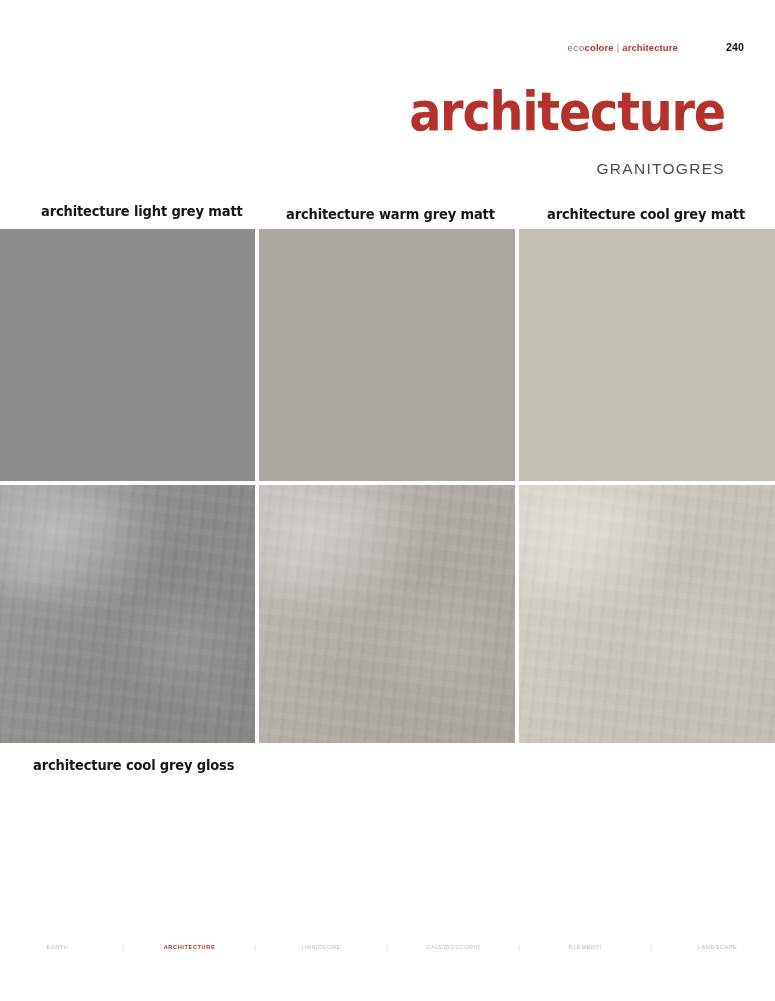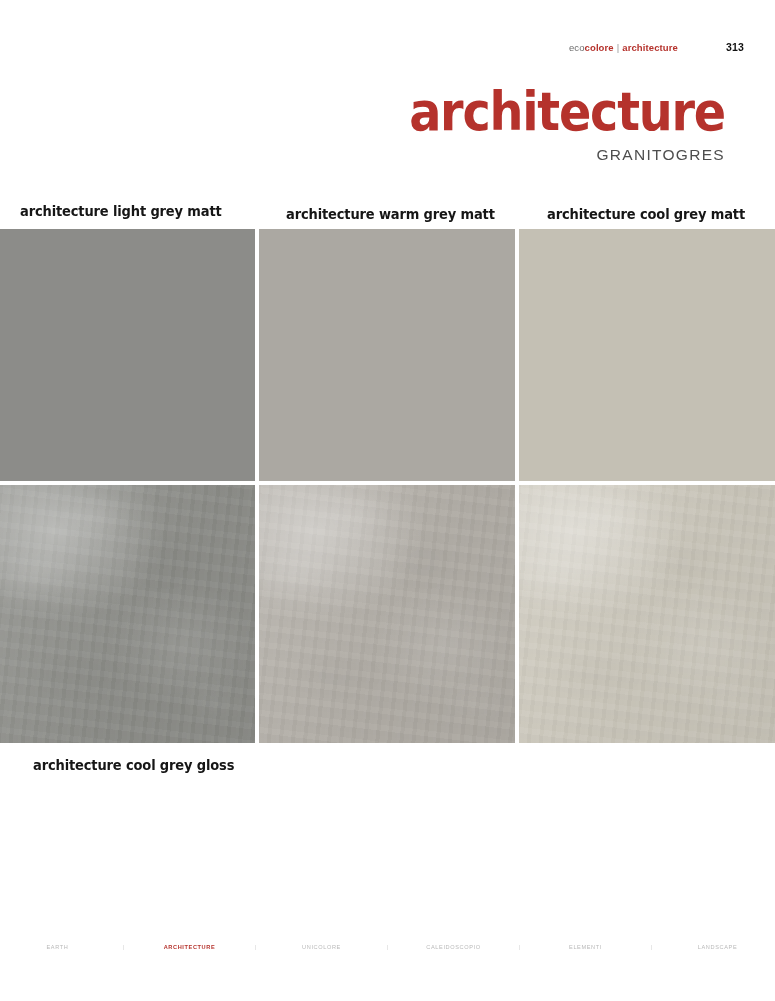--- a/index.html
+++ b/index.html
@@ -23,21 +23,21 @@
     right: 31px;
     display: flex;
     align-items: baseline;
     gap: 48px;
     white-space: nowrap;
   }
   .rh-brand {
     font-size: 9.5px;
     letter-spacing: 0.1px;
   }
-  .rh-eco { color: #6d6d6d; }
+  .rh-eco { color: #6d6d6d; font-family: Liberation Mono, monospace; }
   .rh-colore { color: #b5322c; font-weight: bold; }
   .rh-sep { color: #9a9a9a; margin: 0 3px; font-weight: normal; }
   .rh-section { color: #b5322c; font-weight: bold; }
   .page-number {
     font-size: 10.5px;
     font-weight: bold;
     color: #111111;
     letter-spacing: 0.2px;
   }
 
@@ -51,21 +51,21 @@
   .masthead-title {
     font-size: 53px;
     line-height: 56px;
     font-weight: bold;
     color: #b5322c;
     letter-spacing: -1.2px;
     font-family: "DejaVu Sans", sans-serif;
     font-stretch: condensed;
   }
   .masthead-sub {
-    margin-top: 6px;
+    margin-top: 20px;
     font-size: 15.5px;
     color: #4d4d4d;
     letter-spacing: 1.3px;
     font-family: "Liberation Sans", sans-serif;
   }
 
   
   .label-row {
     position: absolute;
     left: 0;
@@ -78,21 +78,21 @@
   .label-cell {
     box-sizing: border-box;
     font-size: 14.5px;
     font-weight: bold;
     color: #161616;
     letter-spacing: -0.15px;
     font-family: "DejaVu Sans", sans-serif;
     font-stretch: condensed;
     white-space: nowrap;
   }
-  .label-cell.c1 { width: 258px; padding-left: 20px; }
+  .label-cell.c1 { width: 258px; padding-left: 41px; }
   .label-cell.c2 { width: 261px; padding-left: 33px; }
   .label-cell.c3 { width: 256px; padding-left: 28px; }
 
   
   .label-row.top .c1 { transform: translateY(-3px); }
 
   
   .tile-grid {
     position: absolute;
     left: 0;
@@ -207,21 +207,21 @@
     text-align: center;
   }
   .fw-0 { width: 110px; }
   .fw-s { width: 22px; }
 </style>
 </head>
 <body>
 
 <div class="running-head">
   <div class="rh-brand"><span class="rh-eco">eco</span><span class="rh-colore">colore</span><span class="rh-sep">|</span><span class="rh-section">architecture</span></div>
-  <div class="page-number">313</div>
+  <div class="page-number">240</div>
 </div>
 
 <div class="masthead">
   <div class="masthead-title">architecture</div>
   <div class="masthead-sub">GRANITOGRES</div>
 </div>
 
 <div class="label-row top">
   <div class="label-cell c1">architecture light grey matt</div>
   <div class="label-cell c3">architecture warm grey matt</div>

